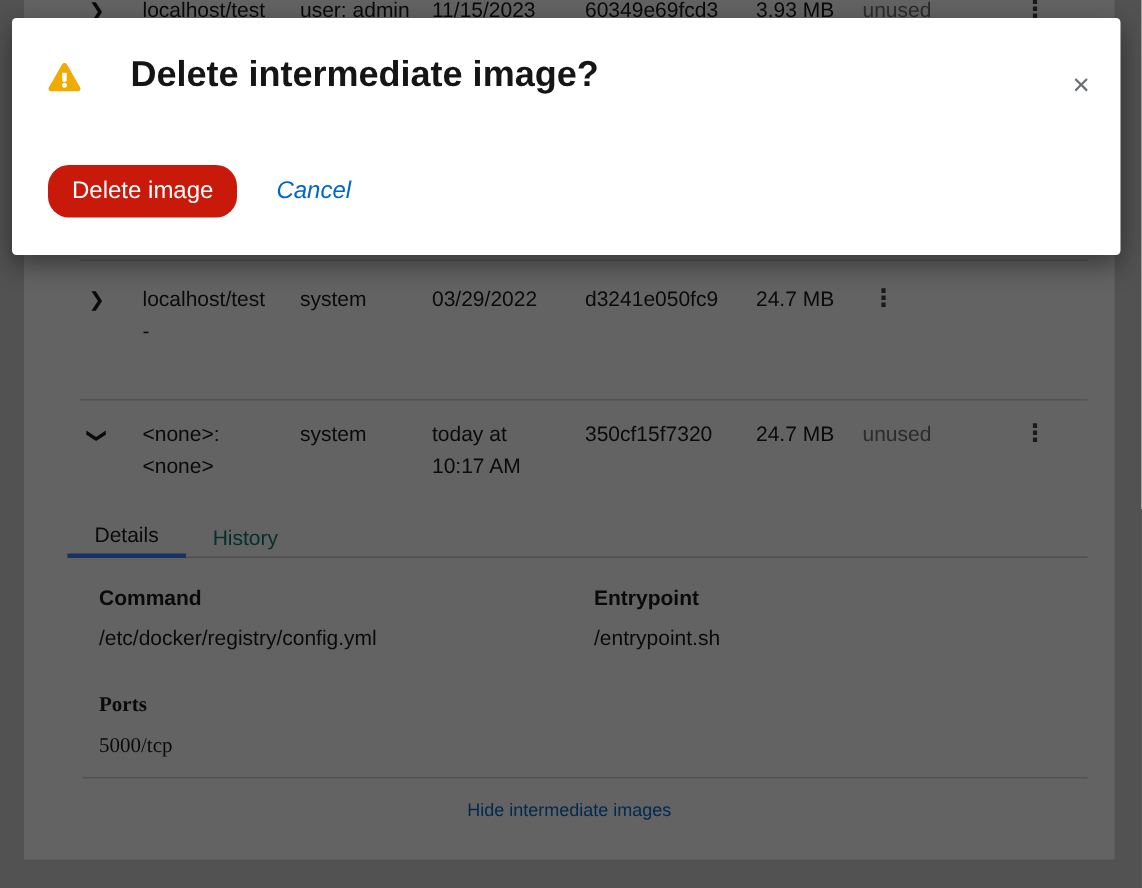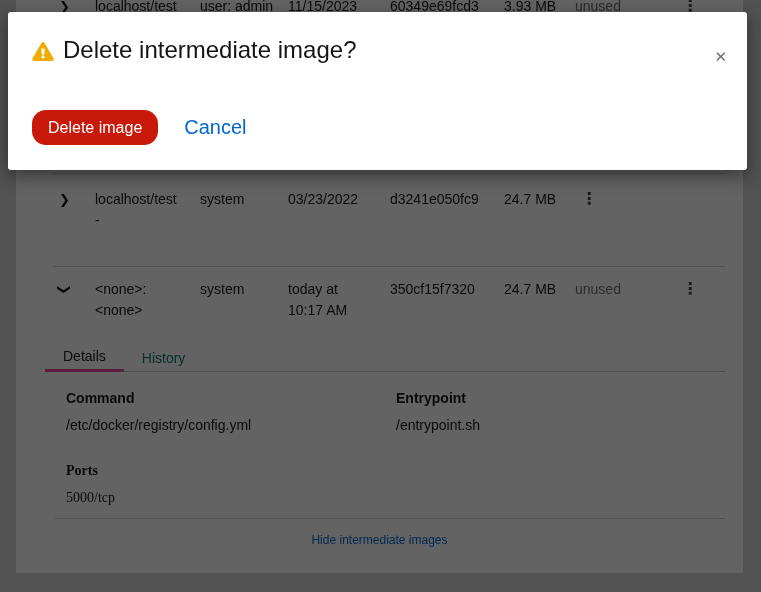--- a/index.html
+++ b/index.html
@@ -52,21 +52,21 @@
     position: absolute; left: 29px; top: 357px;
     width: 680px; height: 35px;
     display: flex;
     border-bottom: 1px solid #c8c8c8;
   }
   .tab {
     height: 35px; padding: 7px 18px 0 18px;
     font-size: 14px; background: none; border: none; cursor: pointer;
     line-height: 21px;
   }
-  .tab.active { color: #151515; border-bottom: 3px solid #ec4899; }
+  .tab.active { color: #151515; border-bottom: 3px solid #3b82f6; }
   .tab.inactive { color: #0f766e; }
 
   
   .dgroup { position: absolute; }
   .dg-command   { left: 50px;  top: 408px; }
   .dg-entrypoint{ left: 380px; top: 408px; }
   .dg-ports     { left: 50px;  top: 480px; font-family: Liberation Serif, serif; }
   .dgroup dt { font-size: 14px; font-weight: 700; line-height: 21px; margin-bottom: 6px; color: #151515; }
   .dgroup dd { font-size: 14px; line-height: 21px; color: #151515; }
 
@@ -83,39 +83,40 @@
   .backdrop { position: fixed; inset: 0; background: rgba(3,3,3,0.62); z-index: 10; }
   .modal {
     position: fixed; left: 8px; top: 12px;
     width: 739px; height: 158px;
     background: #ffffff; border-radius: 3px;
     box-shadow: 0 6px 18px rgba(0,0,0,0.45);
     z-index: 20;
   }
   .modal-header { display: flex; align-items: flex-start; padding: 22px 56px 0 24px; }
   .warn-icon { flex: 0 0 auto; margin-top: 8px; margin-right: 9px; }
-  .modal-title { font-size: 24px; line-height: 31px; font-weight: 400; color: #151515; }
+  .modal-title { font-size: 24px; line-height: 31px; font-weight: 700; color: #151515; margin-left: 24px; }
   .modal-close {
     position: absolute; top: 36px; right: 20px;
     background: none; border: none; cursor: pointer;
     color: #6a6e73; font-size: 15px; font-weight: 700;
     font-family: "DejaVu Sans", sans-serif;
   }
   .modal-footer { position: absolute; left: 24px; bottom: 25px; display: flex; align-items: center; }
   .btn-danger {
     background: #c9190b; color: #ffffff;
     font-size: 16px; line-height: 19px; padding: 8px 16px;
     border: none; border-radius: 14px; cursor: pointer;
     font-family: "Liberation Sans", sans-serif;
   }
   .btn-link {
     background: none; border: none; cursor: pointer;
-    color: #0066cc; font-size: 20px; line-height: 19px;
+    color: #0066cc; font-size: 16px; line-height: 19px;
     padding: 8px 16px; margin-left: 10px;
     font-family: "Liberation Sans", sans-serif;
+    font-style: italic;
   }
 </style>
 </head>
 <body>
 
 <div class="card">
 
   <div class="img-table">
 
     <div class="trow r1">
@@ -140,21 +141,21 @@
     <div class="trow r2">
       <div class="cell c-toggle">
         <button class="toggle-btn">❯</button>
       </div>
       <div class="cell c-name">
         <span class="cell-line">localhost/test</span>
         <span class="cell-line">-</span>
       </div>
       <div class="cell c-owner">system</div>
       <div class="cell c-created">
-        <span class="cell-line">03/23/2022</span>
+        <span class="cell-line">03/29/2022</span>
       </div>
       <div class="cell c-id">d3241e050fc9</div>
       <div class="cell c-size">24.7 MB</div>
       <div class="cell c-kebab">
         <button class="kebab-btn">⋮</button>
       </div>
     </div>
 
     <div class="trow r3">
       <div class="cell c-toggle">

